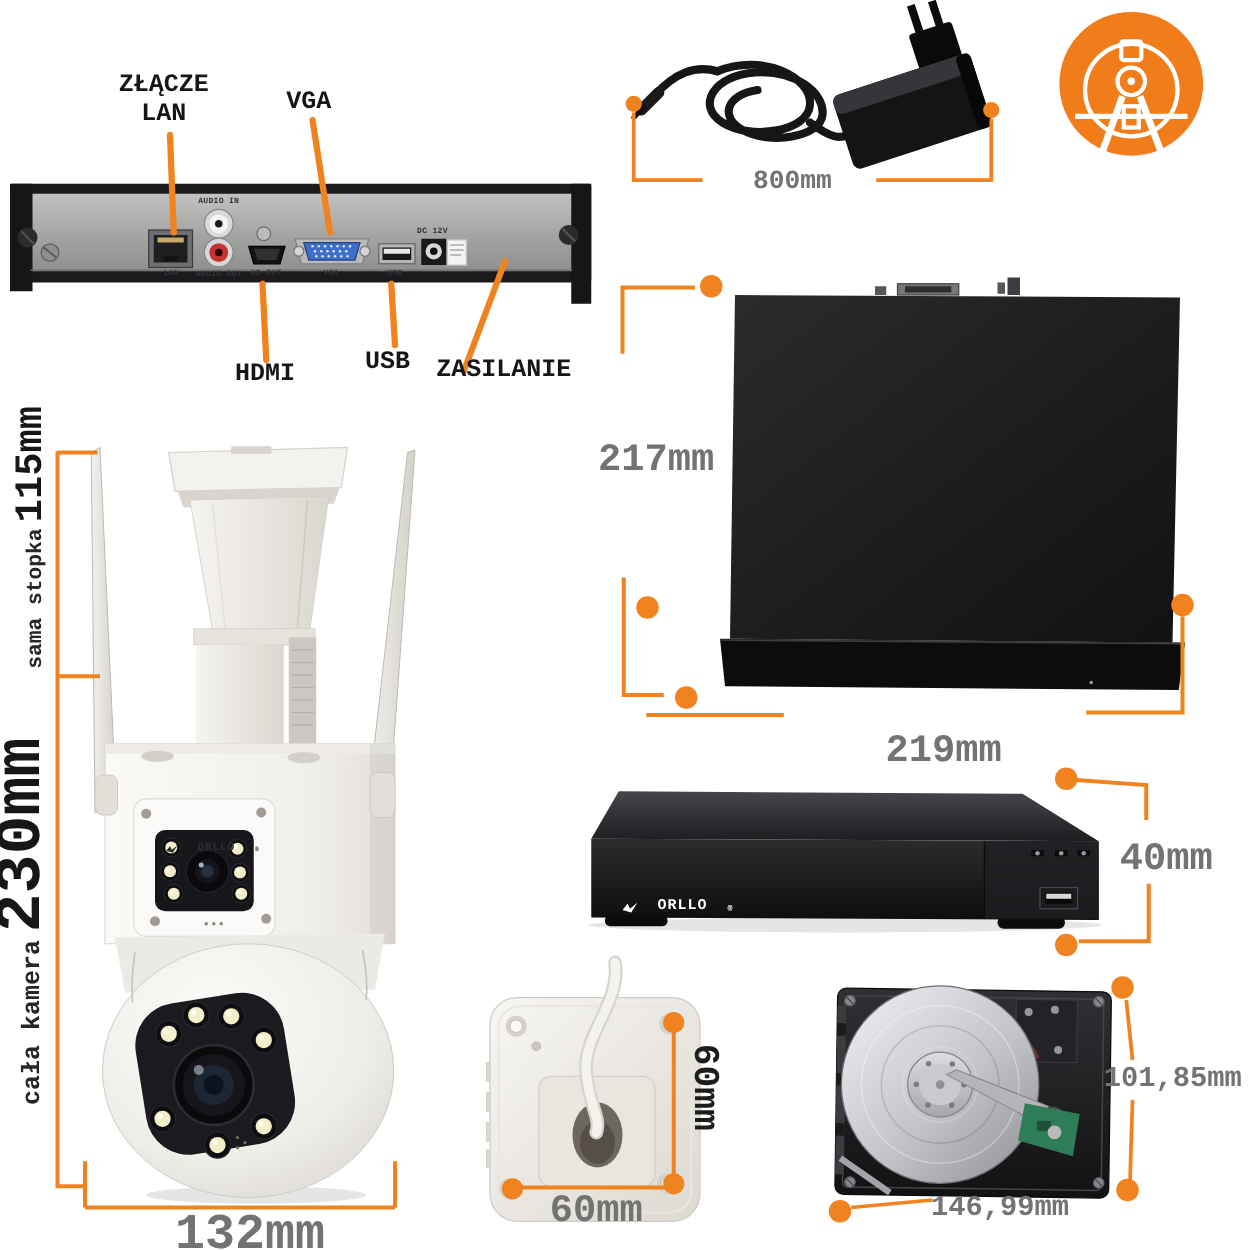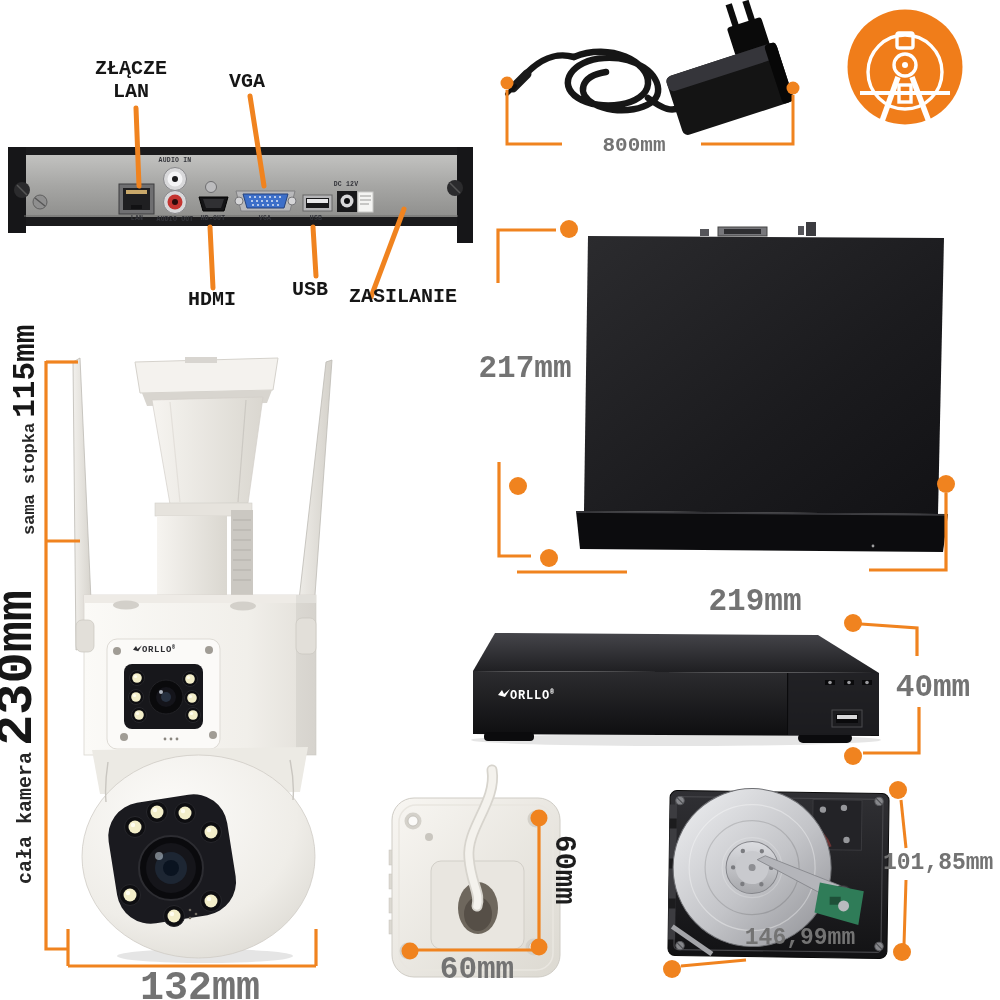--- a/index.html
+++ b/index.html
@@ -15,21 +15,21 @@
   .rot{position:absolute;display:flex;align-items:baseline;transform:rotate(-90deg);
        transform-origin:left bottom;white-space:nowrap;}
   .rot .small{font-size:17px;font-weight:600;color:#262626;}
   .rot .small2{font-size:20px;font-weight:600;color:#262626;}
   .rot .big{font-size:31px;font-weight:600;color:#171717;}
   .rot .big2{font-size:52px;font-weight:600;color:#171717;}
   .rot90{position:absolute;transform:rotate(90deg);transform-origin:left top;
          font-size:29px;font-weight:600;color:#1d1d1d;white-space:nowrap;}
   .plbl{position:absolute;font-size:6.5px;font-weight:700;color:#33343a;text-align:center;
         letter-spacing:.2px;line-height:1;}
-  .logo{position:absolute;display:flex;align-items:flex-start;gap:0;font-weight:700;}
+  .logo{position:absolute;display:flex;align-items:flex-end;gap:16px;font-weight:700;margin-top:28px;}
   .logo-front{color:#fff;font-size:12px;letter-spacing:.8px;}
   .logo-cam{color:#2f2f33;font-size:9px;letter-spacing:.6px;}
   .logo sup{font-size:.55em;}
 </style>
 </head>
 <body>
 
 <div class="stage">
 
 <svg class="art" viewBox="0 0 1000 1000">
@@ -572,21 +572,21 @@
 <div class="plbl" style="left:302px;top:216px;width:28px;">USB</div>
 <div class="plbl" style="left:331px;top:182px;width:30px;">DC 12V</div>
 
 <div class="dim d21" style="left:588px;top:134px;width:92px;">800mm</div>
 <div class="dim d31" style="left:447px;top:351px;width:100px;margin-left:28px;">217mm</div>
 <div class="dim d31" style="left:705px;top:584px;width:100px;">219mm</div>
 <div class="dim d31" style="left:885px;top:670px;width:96px;text-align:center;">40mm</div>
 <div class="dim d40" style="left:137px;top:966px;width:126px;">132mm</div>
 <div class="dim d31" style="left:427px;top:952px;width:100px;">60mm</div>
 <div class="dim d23" style="left:883px;top:850px;width:116px;text-align:left;">101,85mm</div>
-<div class="dim d23" style="left:742px;top:925px;width:116px;">146,99mm</div>
+<div class="dim d23" style="left:742px;top:953px;width:116px;">146,99mm</div>
 
 <div class="rot" style="left:46px;top:497px;width:180px;height:38px;gap:5px;">
   <span class="small">sama stopka</span>
   <span class="big">115mm</span>
 </div>
 <div class="rot" style="left:46px;top:826px;width:290px;height:58px;gap:6px;">
   <span class="small2">cała kamera</span>
   <span class="big2">230mm</span>
 </div>
 <div class="rot90" style="left:580px;top:835px;width:98px;">60mm</div>

